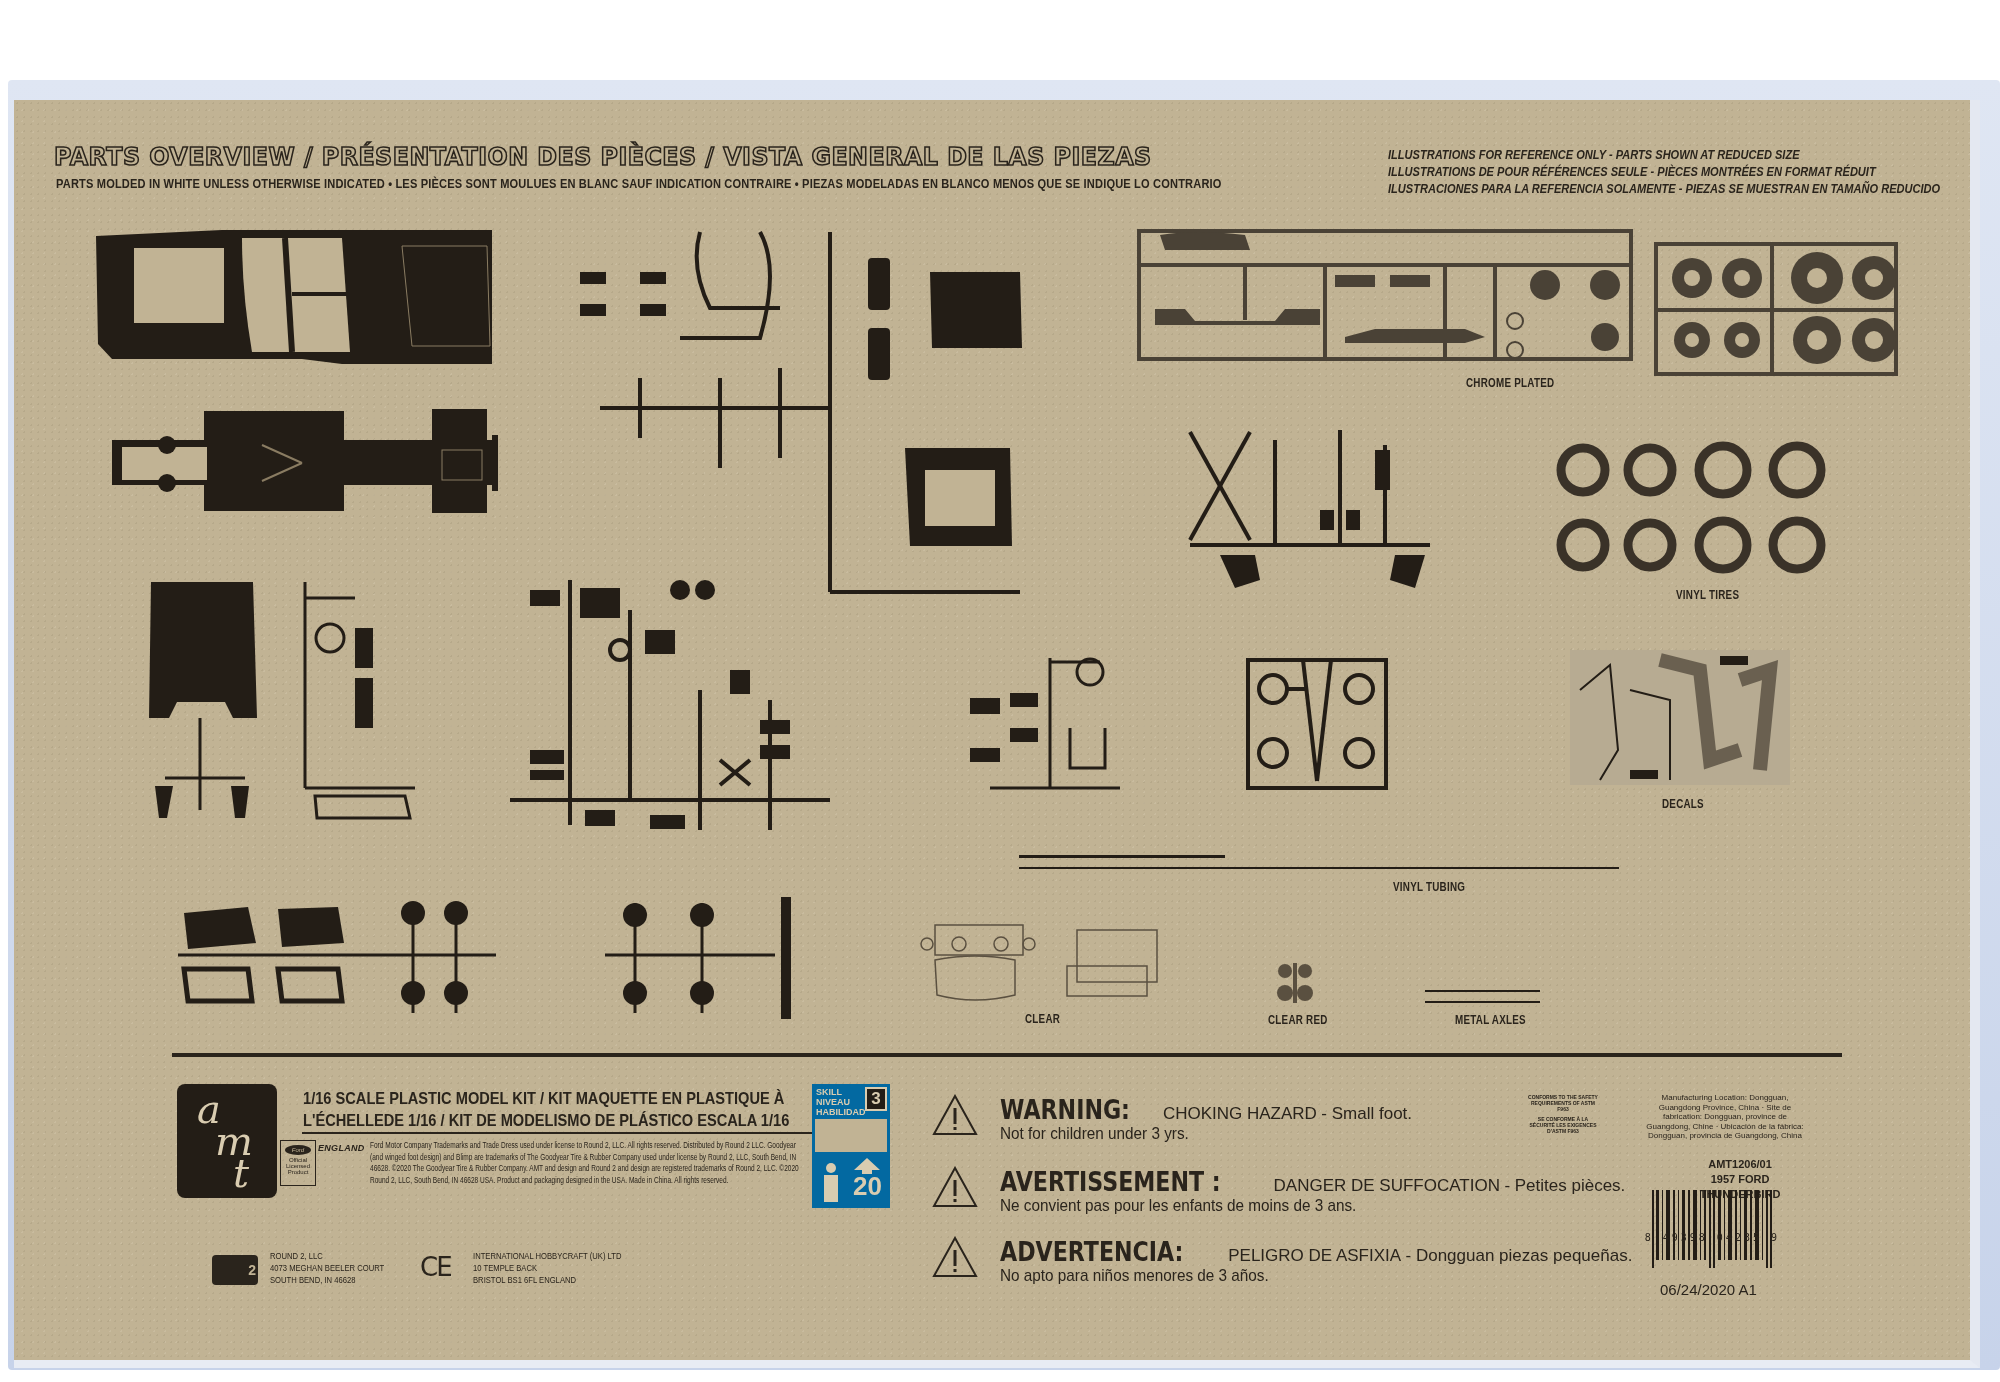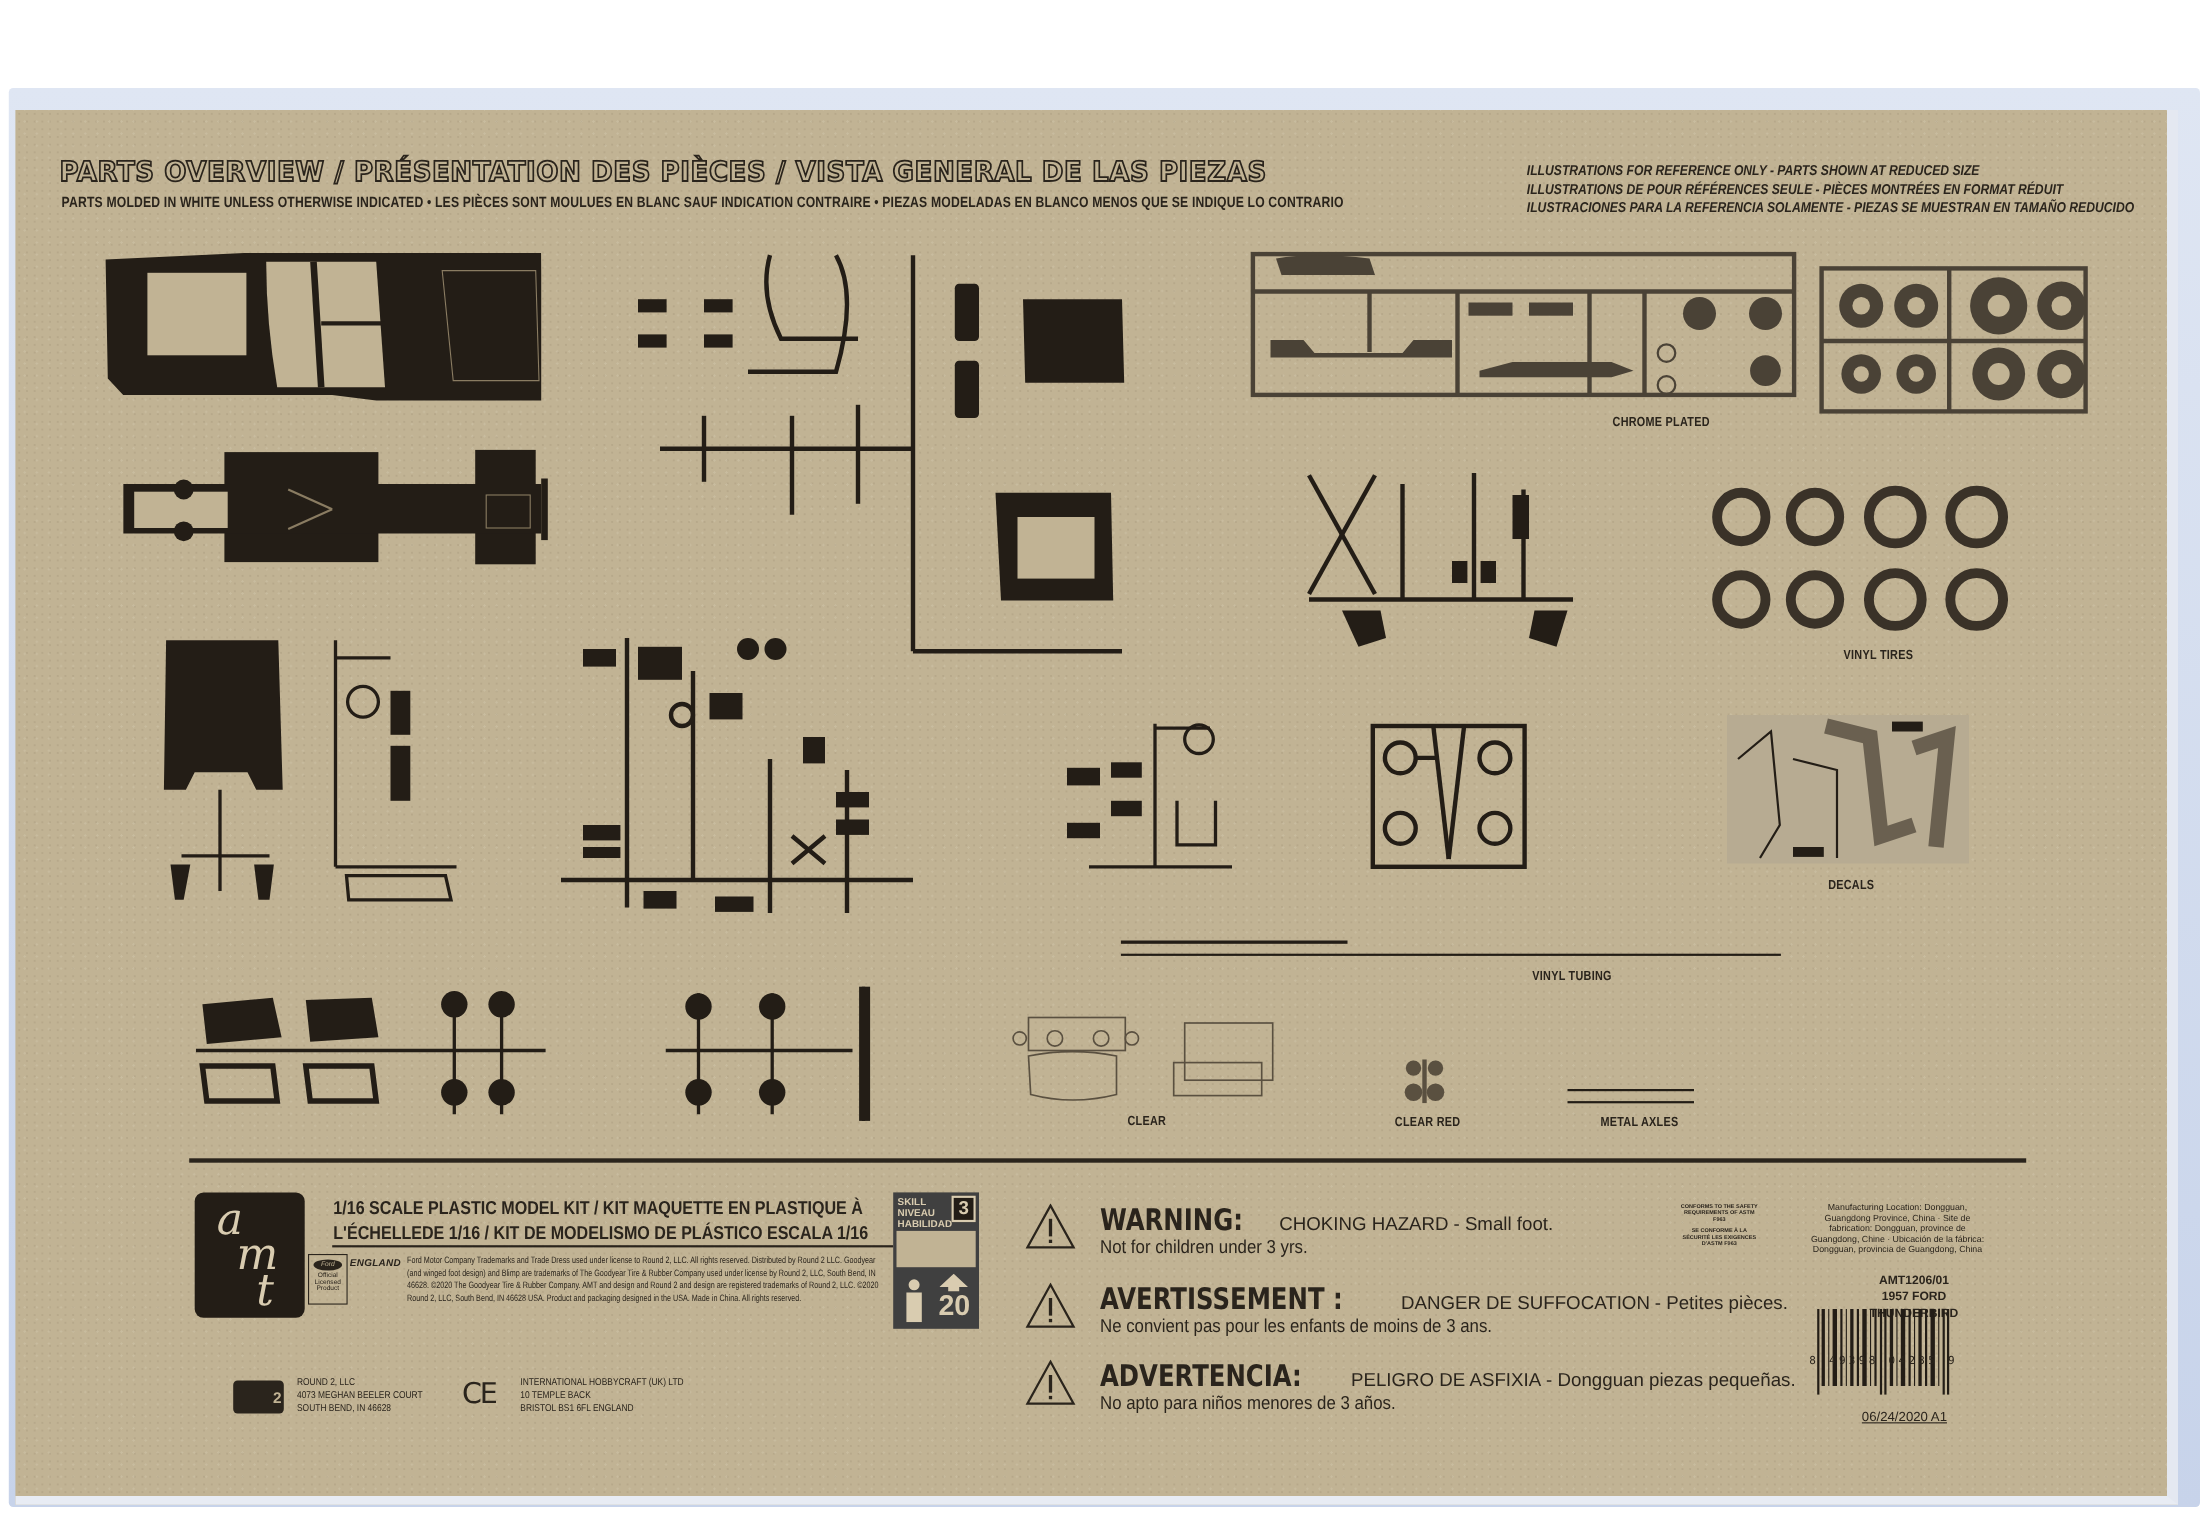--- a/index.html
+++ b/index.html
@@ -19,37 +19,37 @@
   .amt-logo span{position:absolute;font-size:40px;}
   .scale-text{position:absolute;left:303px;top:1088px;font-size:17px;font-weight:bold;color:#2a241c;line-height:22px;transform:scaleX(.86);transform-origin:left;white-space:nowrap;}
   .scale-rule{position:absolute;left:302px;top:1132px;width:510px;height:2px;background:#2a241c;}
   .ford-box{position:absolute;left:280px;top:1140px;width:34px;height:44px;border:1px solid #2a241c;font-size:6px;text-align:center;color:#2a241c;}
   .ford-oval{width:26px;height:10px;background:#2a241c;border-radius:50%;margin:4px auto 2px;color:#c1b394;font-size:6px;line-height:10px;font-style:italic;}
   .goodyear{position:absolute;left:318px;top:1143px;font-size:9px;font-weight:900;font-style:italic;color:#2a241c;letter-spacing:.3px;}
   .legal{position:absolute;left:370px;top:1140px;width:560px;font-size:8.4px;color:#2a241c;line-height:11.5px;transform:scaleX(.78);transform-origin:left;}
   .round2{position:absolute;left:212px;top:1255px;width:46px;height:30px;background:#2a241c;border-radius:4px;color:#c1b394;font-size:14px;font-weight:bold;text-align:right;padding-right:2px;box-sizing:border-box;line-height:30px;}
   .addr{position:absolute;font-size:9px;color:#2a241c;line-height:12px;transform:scaleX(.85);transform-origin:left;white-space:nowrap;}
   .ce{position:absolute;left:360px;top:1252px;font-size:26px;font-family:"DejaVu Sans",sans-serif;color:#2a241c;letter-spacing:-2px;}
-  .skill{position:absolute;left:812px;top:1084px;width:78px;height:124px;background:#404040;color:#d9ccb0;}
+  .skill{position:absolute;left:812px;top:1084px;width:78px;height:124px;background:#0369a1;color:#d9ccb0;}
   .skill .top{font-size:9px;font-weight:900;line-height:10px;padding:3px 0 0 4px;}
   .skill .lvl{position:absolute;right:3px;top:3px;width:18px;height:20px;border:2px solid #d9ccb0;background:#231d16;color:#d9ccb0;font-size:17px;font-weight:900;text-align:center;line-height:20px;}
   .skill .mid{position:absolute;left:3px;top:35px;width:72px;height:33px;background:#c1b394;}
   .skill .age{position:absolute;right:8px;bottom:6px;font-size:26px;font-weight:900;color:#d9ccb0;}
   .warn-row{position:absolute;left:932px;}
   .warn-tri{position:absolute;left:0;top:0;width:46px;height:42px;}
   .warn-head{position:absolute;left:68px;top:0;white-space:nowrap;color:#2a241c;}
   .warn-head .big{font-size:27px;font-weight:bold;transform:scaleX(.82);display:inline-block;transform-origin:left;font-family:"DejaVu Sans",sans-serif;}
   .warn-line1{font-size:17px;}
   .warn-sub{position:absolute;left:68px;top:30px;font-size:17px;color:#2a241c;white-space:nowrap;transform:scaleX(.9);transform-origin:left;}
   .astm{position:absolute;left:1528px;top:1094px;width:70px;font-size:5px;font-weight:bold;color:#2a241c;text-align:center;line-height:6px;}
   .mfg{position:absolute;left:1640px;top:1093px;width:170px;font-size:8px;color:#2a241c;text-align:center;line-height:9.5px;}
   .sku{position:absolute;left:1680px;top:1157px;width:120px;text-align:center;font-size:11px;font-weight:bold;color:#2a241c;line-height:15px;}
   .barcode{position:absolute;left:1648px;top:1190px;width:130px;height:78px;}
   .bc-num{position:absolute;left:1640px;top:1232px;width:140px;font-size:10px;color:#2a241c;text-align:right;letter-spacing:3px;font-family:"DejaVu Sans Mono",monospace;}
-  .bc-date{position:absolute;left:1660px;top:1281px;width:110px;font-size:12px;color:#2a241c;text-align:right;text-decoration:underline;}
+  .bc-date{position:absolute;left:1660px;top:1281px;width:110px;font-size:15px;color:#2a241c;text-align:left;}
 </style>
 </head>
 <body>
 
 <div class="box-edge"></div>
 <div class="box"></div>
 
 <div class="title">PARTS OVERVIEW / PRÉSENTATION DES PIÈCES / VISTA GENERAL DE LAS PIEZAS</div>
 <div class="subtitle">PARTS MOLDED IN WHITE UNLESS OTHERWISE INDICATED • LES PIÈCES SONT MOULUES EN BLANC SAUF INDICATION CONTRAIRE • PIEZAS MODELADAS EN BLANCO MENOS QUE SE INDIQUE LO CONTRARIO</div>
 <div class="disclaimer">

